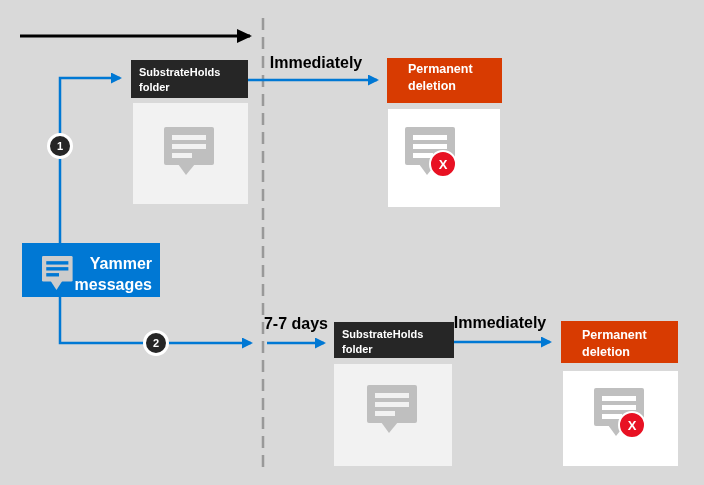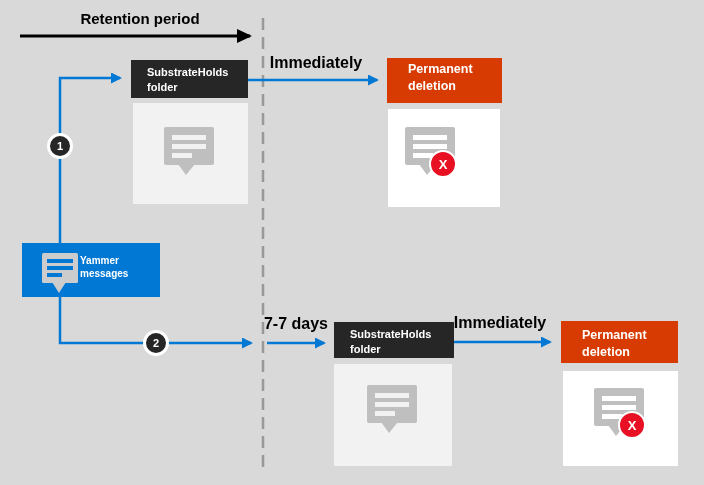--- a/index.html
+++ b/index.html
@@ -11,34 +11,34 @@
   .connectors{position:absolute;left:0;top:0;width:704px;height:485px;}
   .blue-line{stroke:var(--blue,#0078D4);stroke-width:2.5;fill:none;}
   .timeline-line{stroke:var(--timeline-black,#000);stroke-width:3;fill:none;}
   .boundary-line{stroke:var(--dashed-line,#999);stroke-width:2.5;stroke-dasharray:12 7;fill:none;}
   .head-blue{fill:var(--blue,#0078D4);}
   .head-black{fill:var(--timeline-black,#000);}
 
   .box{position:absolute;box-sizing:border-box;}
   .dark-box{
     background:var(--dark,#262626);color:#fff;
-    font-size:11px;font-weight:700;line-height:1.32;padding:5px 16px;
+    font-size:11px;font-weight:700;line-height:1.32;padding:5px 8px;
   }
   .orange-box{
     background:var(--orange,#D83B01);color:#fff;
     font-size:12.5px;font-weight:700;line-height:1.35;padding:3px 4px 0 21px;
   }
   .light-box{background:var(--light-box,#F2F2F2);}
   .white-box{background:var(--white-box,#FFFFFF);}
   .yammer-box{
     background:var(--blue,#0078D4);color:#fff;
     display:flex;align-items:flex-start;
   }
   .yammer-label{
-    flex:1;text-align:left;font-size:10px;font-weight:700;line-height:1.3;
+    flex:1;text-align:right;font-size:16px;font-weight:700;line-height:1.3;
     padding:11px 8px 0 2px;
   }
   .title-label{
     position:absolute;left:40px;top:10px;width:200px;text-align:center;
     font-size:15px;font-weight:700;color:#000;
   }
   .float-label{
     position:absolute;font-size:16px;font-weight:700;color:#000;text-align:center;
   }
   .step-circle{
@@ -77,21 +77,20 @@
     </defs>
     <line class="timeline-line" x1="20" y1="36" x2="250" y2="36" marker-end="url(#ah-black)"></line>
     <line class="boundary-line" x1="263" y1="18" x2="263" y2="472"></line>
     <polyline class="blue-line" points="60,243 60,78 120,78" marker-end="url(#ah-blue)"></polyline>
     <line class="blue-line" x1="248" y1="80" x2="377" y2="80" marker-end="url(#ah-blue)"></line>
     <polyline class="blue-line" points="60,297 60,343 251,343" marker-end="url(#ah-blue)"></polyline>
     <line class="blue-line" x1="267" y1="343" x2="324" y2="343" marker-end="url(#ah-blue)"></line>
     <line class="blue-line" x1="454" y1="342" x2="550" y2="342" marker-end="url(#ah-blue)"></line>
   </svg>
 
-  <div class="title-label">Retention period</div>
 
   <div class="box yammer-box" style="left:22px;top:243px;width:138px;height:54px;">
     <svg class="msg-icon" width="36" height="41" viewBox="0 0 36 41" xmlns="http://www.w3.org/2000/svg">
       <rect class="msg-bubble" x="0" y="0" width="36" height="30" rx="1.5"></rect>
       <polygon class="msg-bubble" points="10,29 24,29 17,40"></polygon>
       <rect class="msg-line" x="5" y="6" width="26" height="4"></rect>
       <rect class="msg-line" x="5" y="13" width="26" height="4"></rect>
       <rect class="msg-line" x="5" y="20" width="15" height="4"></rect>
     </svg>
     <div class="yammer-label">Yammer messages</div>

